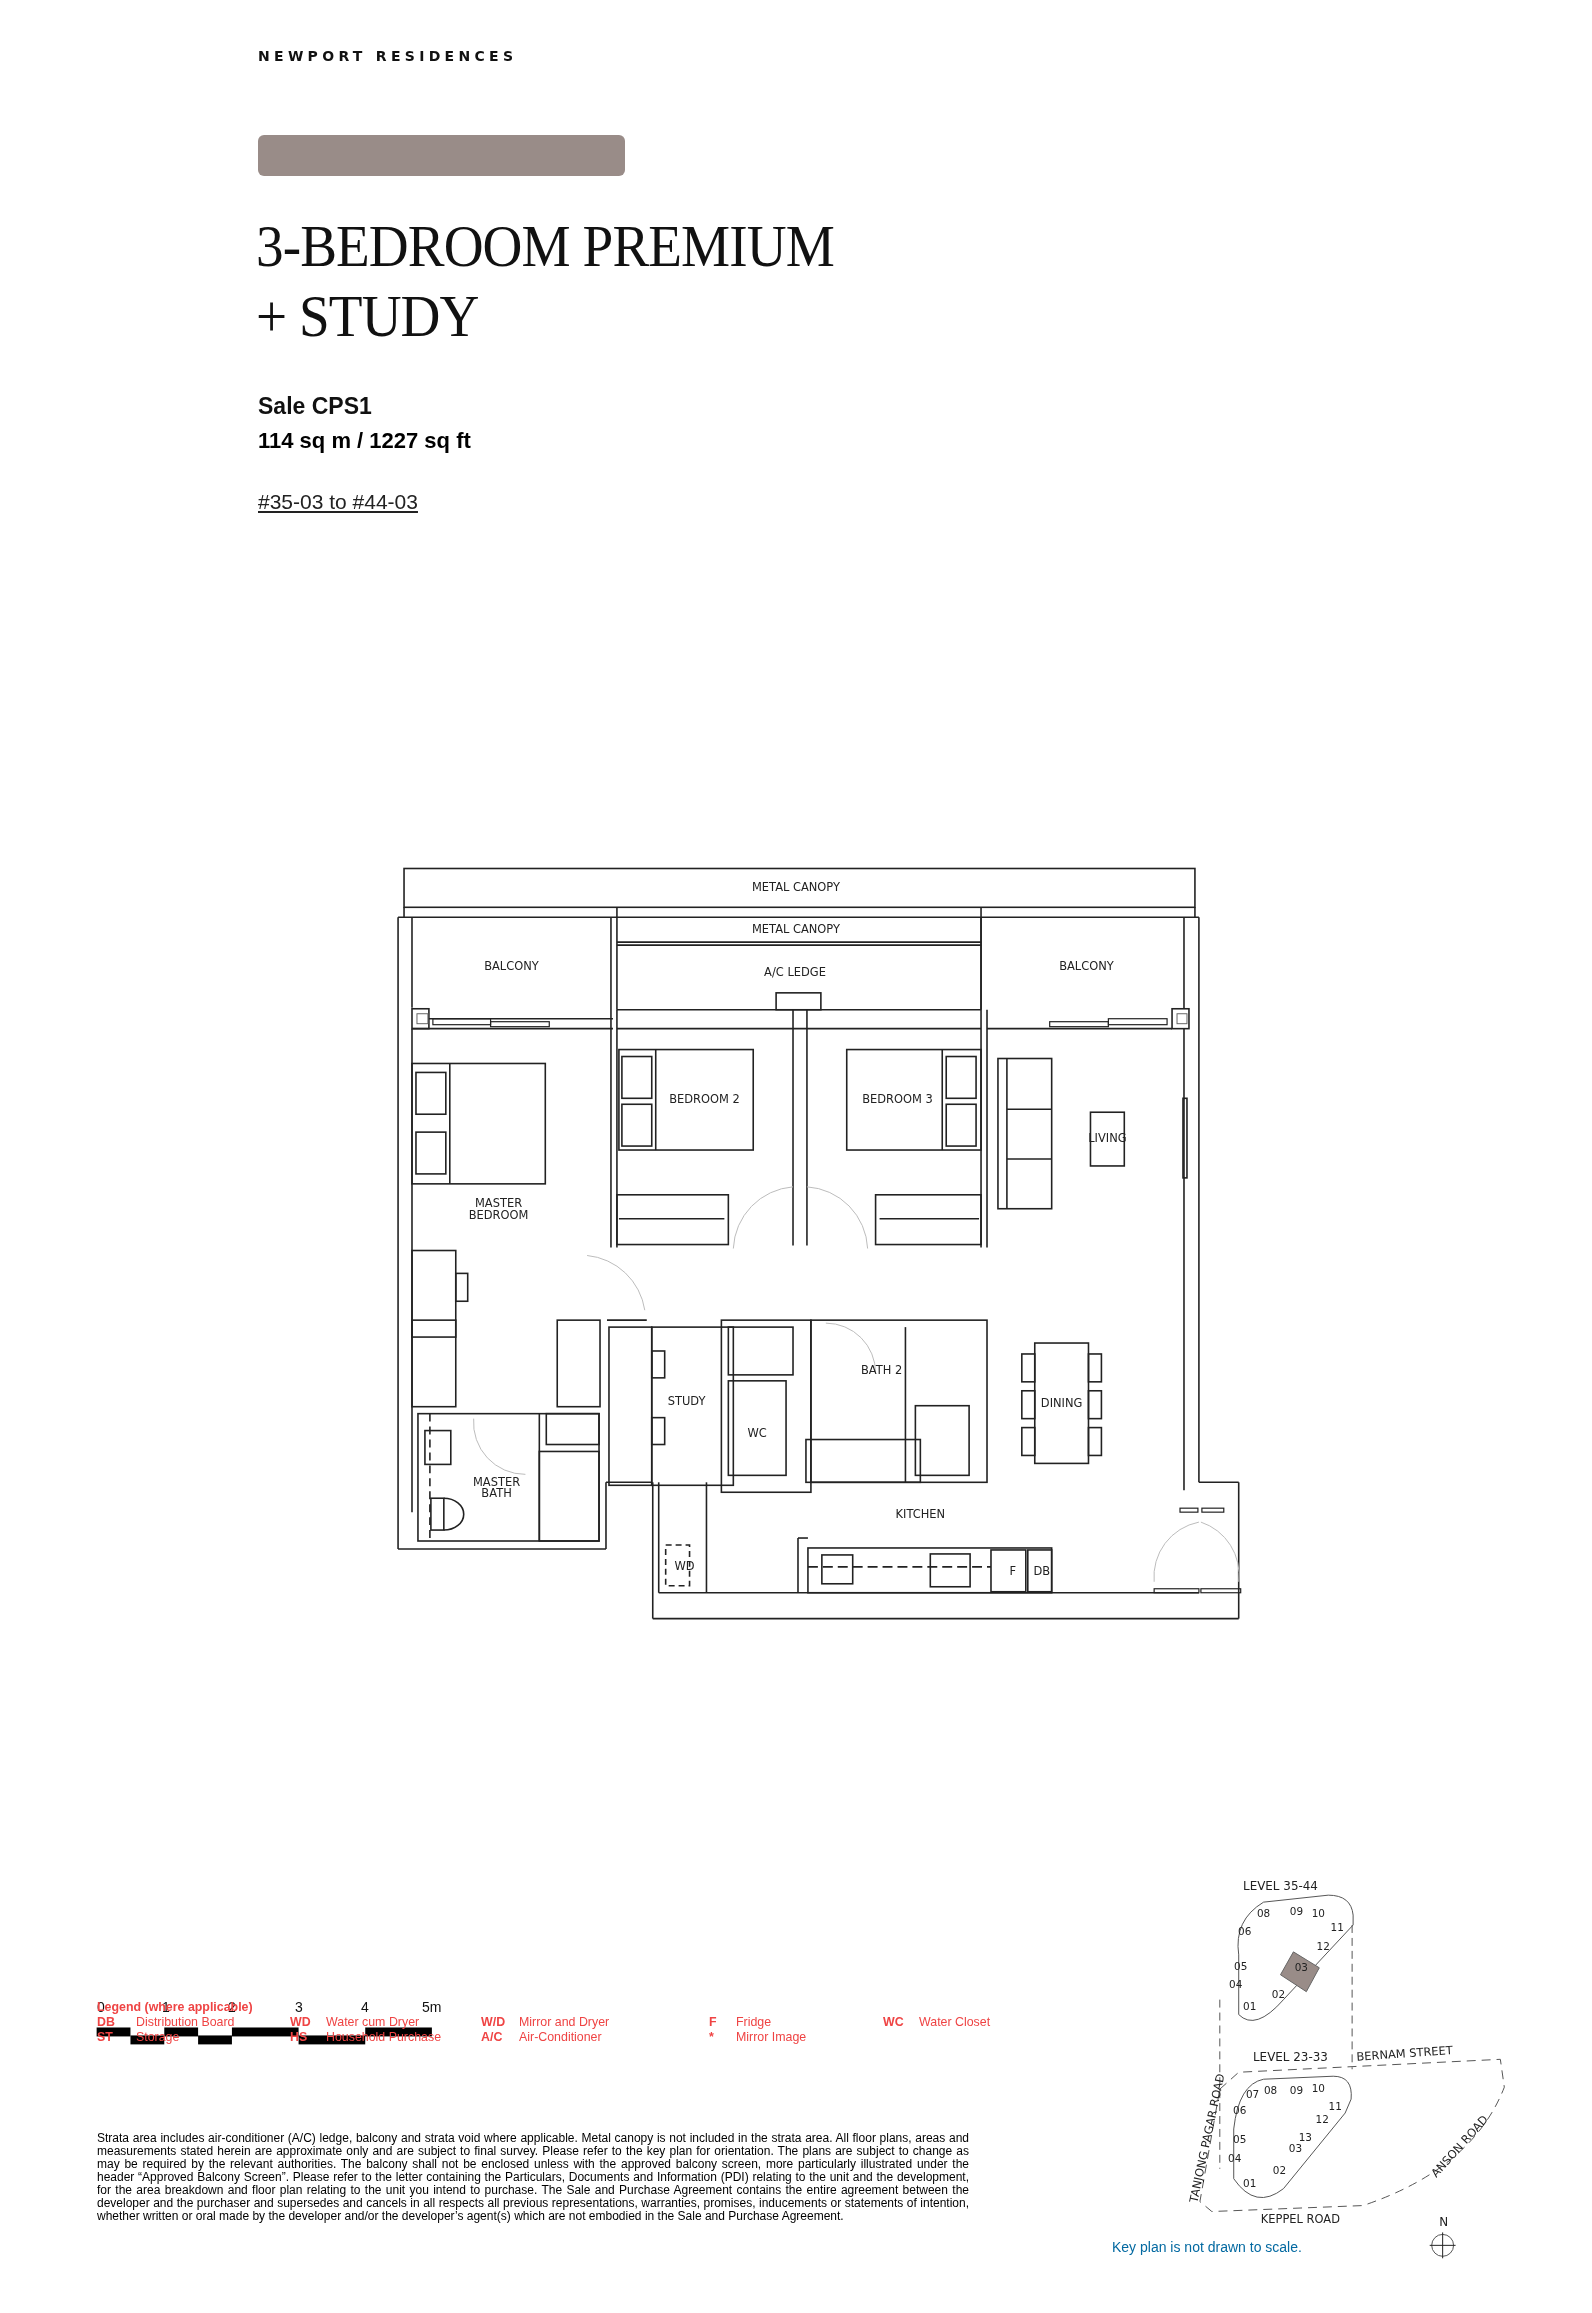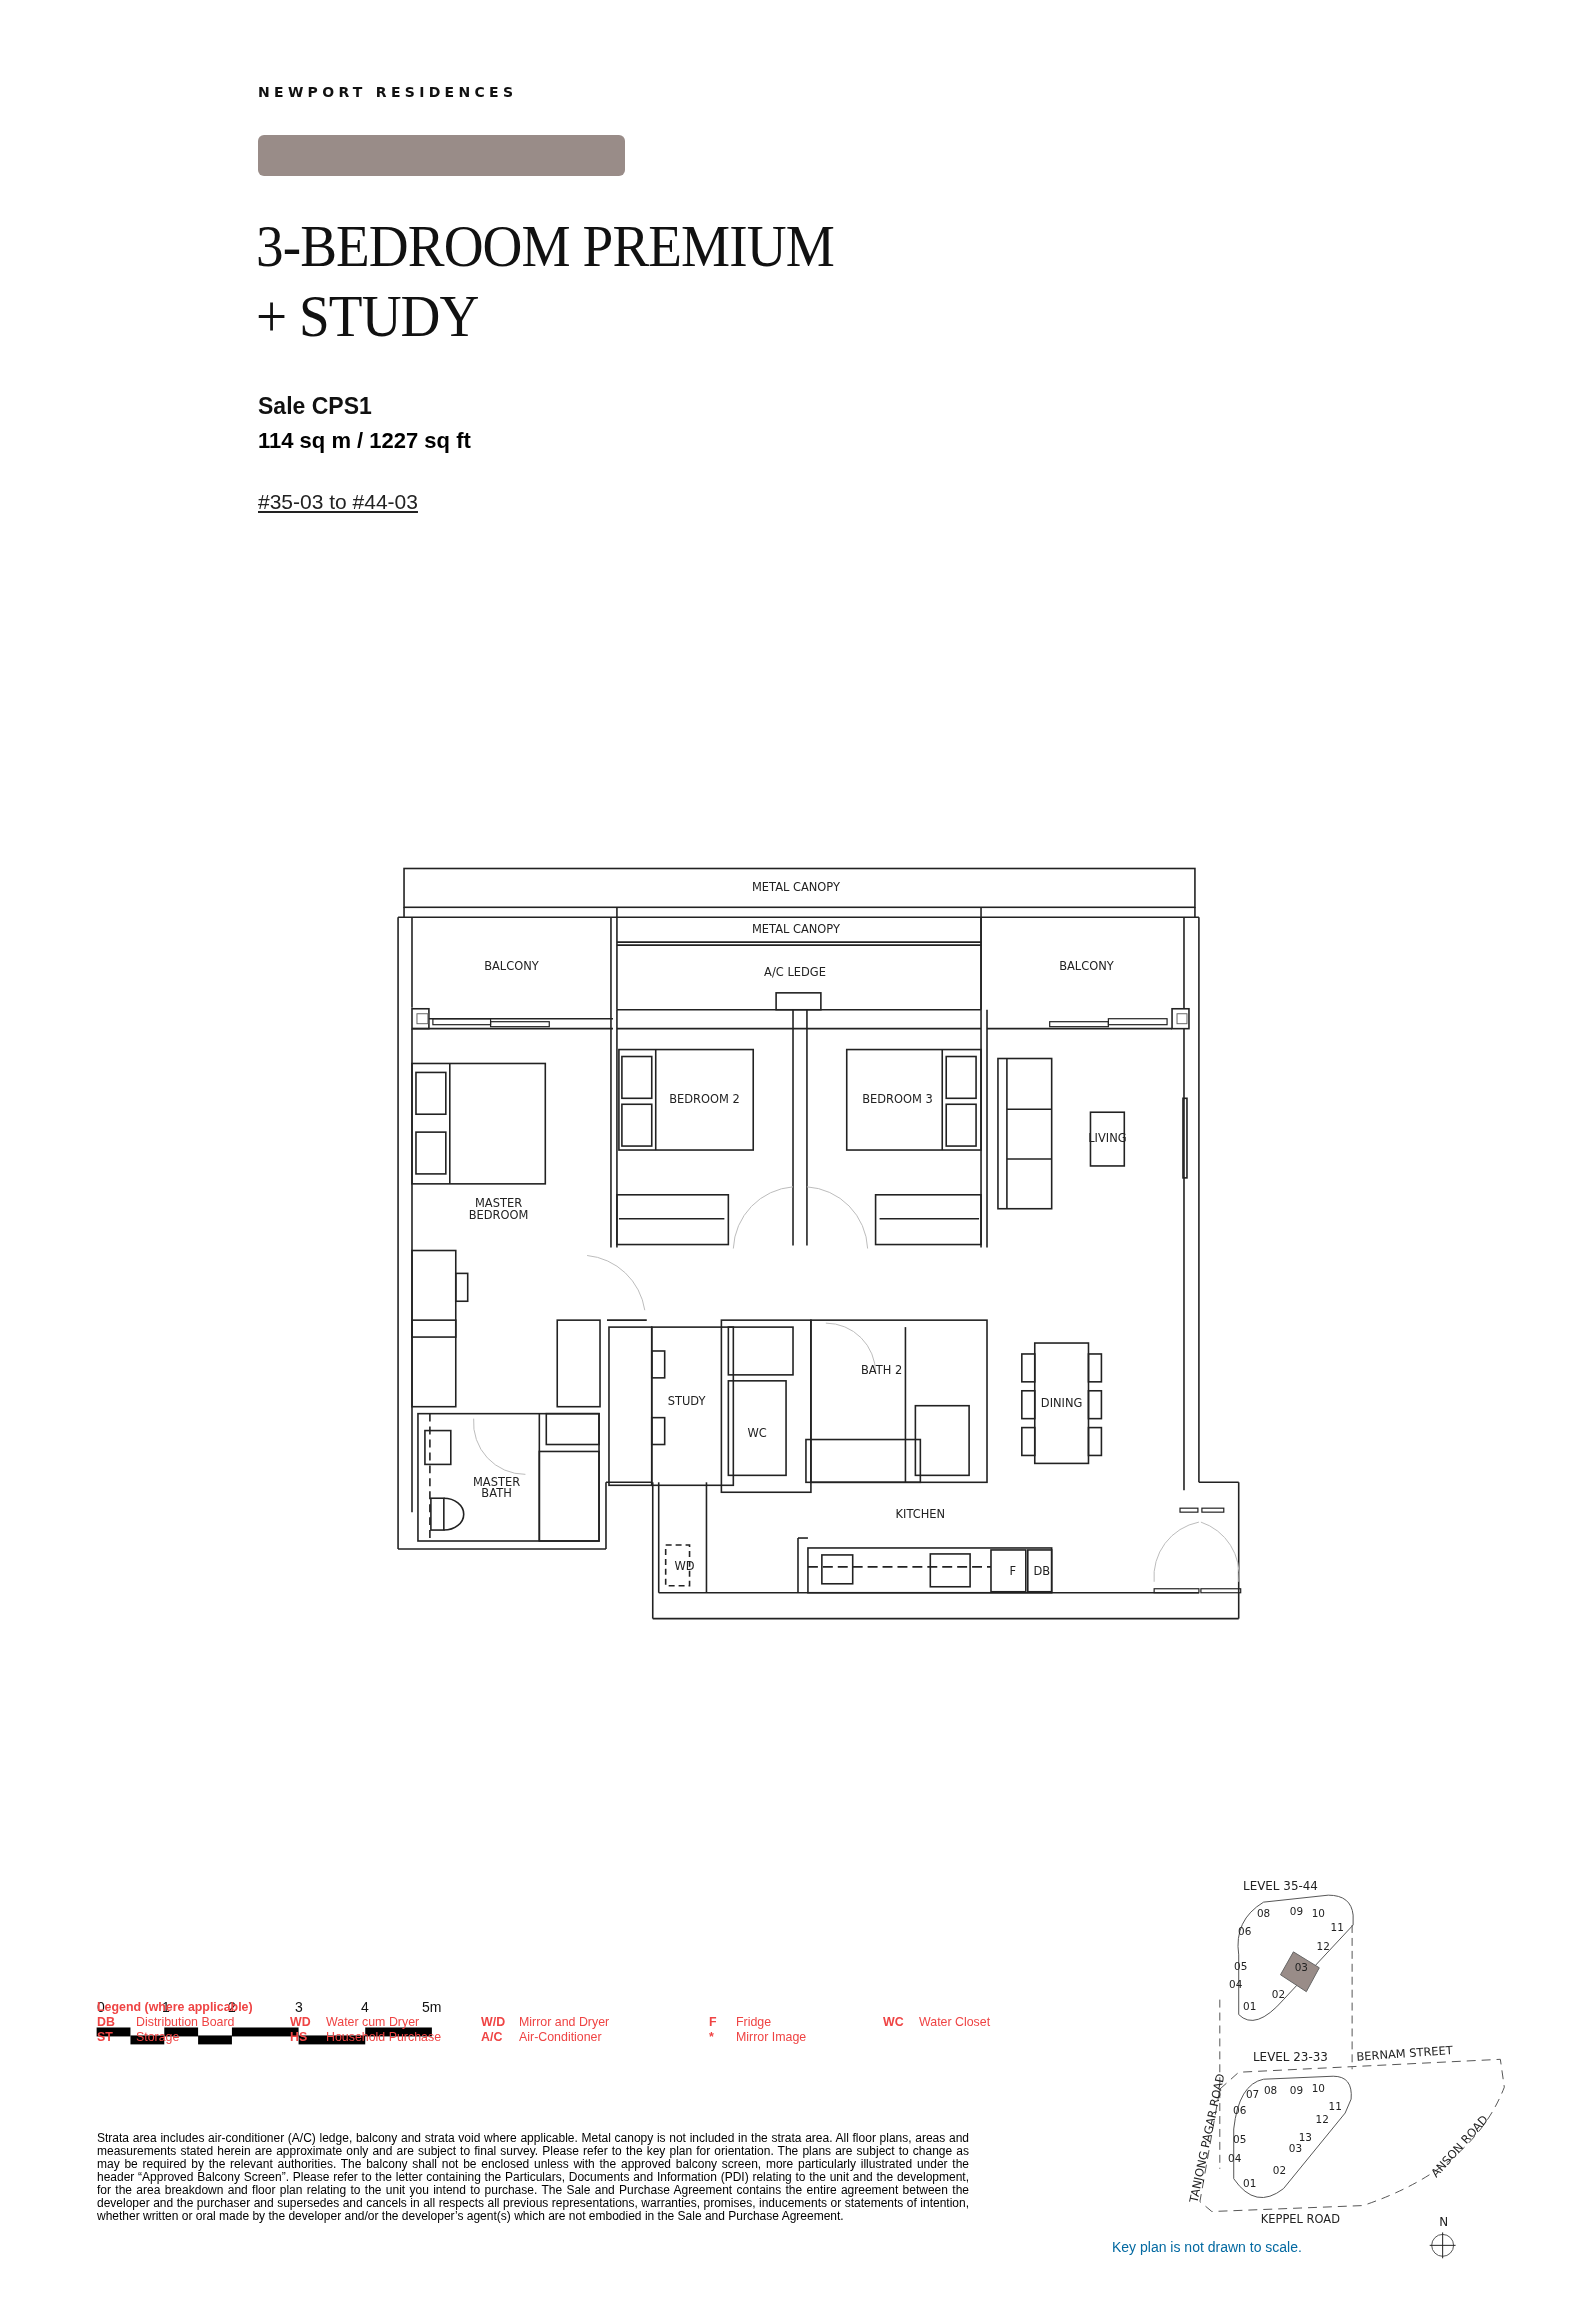--- a/index.html
+++ b/index.html
@@ -1,18 +1,18 @@
 <!DOCTYPE html>
 <html><head>
 <meta charset="utf-8">
 <style>
   html, body { margin: 0; padding: 0; background: #ffffff; }
   body { width: 1592px; height: 2313px; position: relative; overflow: hidden; color: #111; font-family: "Liberation Sans", sans-serif; }
   .abs { position: absolute; }
-  .brand { left: 258px; top: 48px; font-size: 14px; font-weight: bold; letter-spacing: 4.3px; color: #111; font-family: "DejaVu Sans", sans-serif; margin-top: 36px; }
+  .brand { left: 258px; top: 48px; font-size: 14px; font-weight: bold; letter-spacing: 4.3px; color: #111; font-family: "DejaVu Sans", sans-serif; }
   .tag-bar { left: 258px; top: 135px; width: 367px; height: 41px; background: #998c88; border-radius: 6px; }
   .title { left: 256px; top: 211px; font-family: "Liberation Serif", serif; font-size: 60px; line-height: 70px; letter-spacing: -1px; transform: scaleX(0.92); transform-origin: left top; color: #111; font-weight: normal; }
   .type { left: 258px; top: 393px; font-size: 23px; font-weight: bold; color: #111; font-family: "Liberation Sans", sans-serif; }
   .area { left: 258px; top: 428px; font-size: 22px; font-weight: bold; color: #000000; }
   .units { left: 258px; top: 490px; font-size: 21px; color: #222; text-decoration: underline; }
   svg text { font-family: "DejaVu Sans", sans-serif; }
   .plan-label { font-size: 11.5px; fill: #222; }
   .legend { left: 97px; top: 2000px; font-size: 12.4px; color: #ef4444; }
   .legend-title { font-weight: bold; font-size: 12.4px; margin-bottom: 1px; }
   .legend-grid { display: grid; grid-template-columns: 39px 154px 36px 155px 38px 190px 27px 147px 36px 100px; row-gap: 1px; }

